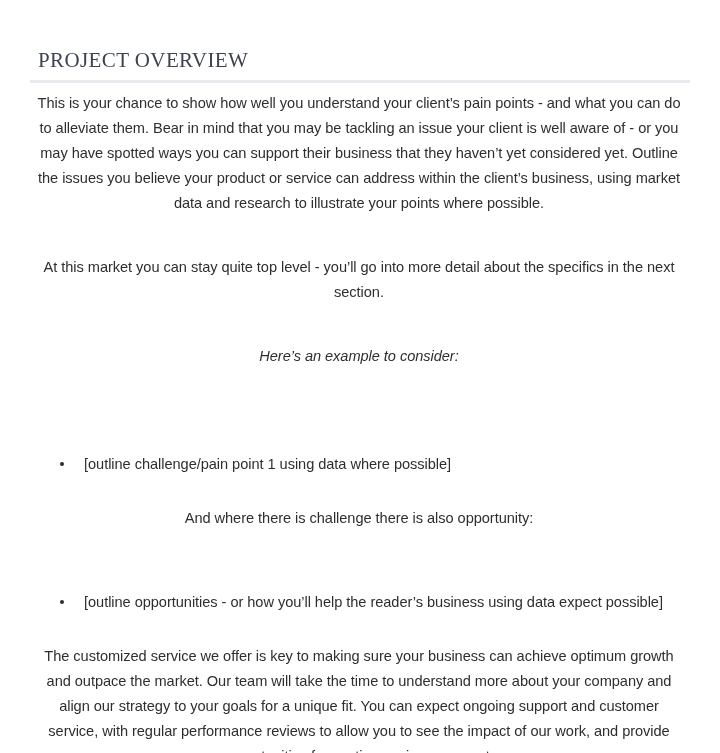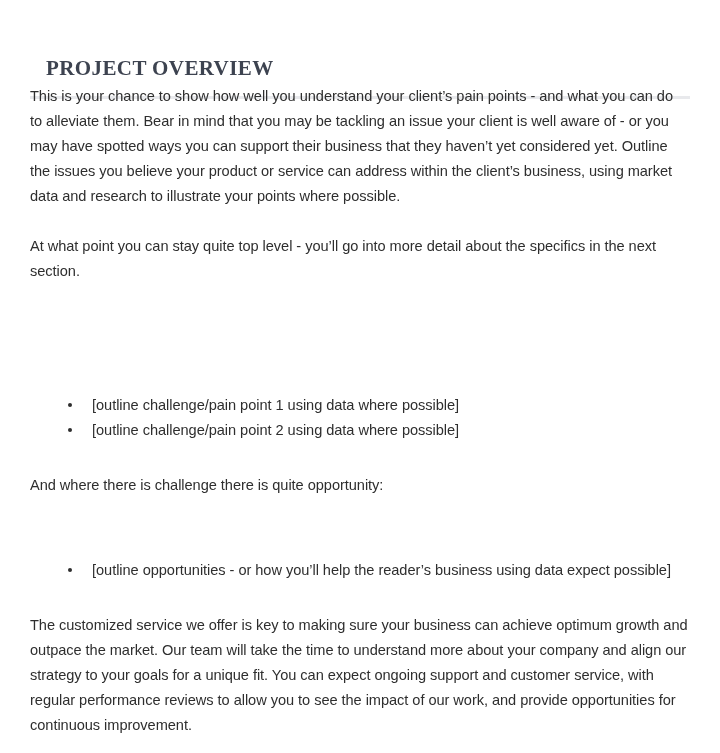--- a/index.html
+++ b/index.html
@@ -32,22 +32,22 @@
     top: 40px;
     width: 660px;
   }
 
   .section-heading-text {
     font-family: "Liberation Serif", "DejaVu Serif", serif;
     font-size: 21px;
     line-height: 24px;
     letter-spacing: 0.4px;
     color: #3d4350;
-    font-weight: 700;
-    margin: 16px;
+    font-weight: 400;
+    margin: 8px;
     white-space: nowrap;
   }
 
   .heading-rule {
     margin-top: 5px;
     width: 660px;
     height: 3px;
     background: #e8e9ec;
   }
 
@@ -56,38 +56,38 @@
     position: absolute;
     left: 30px;
     top: 84px;
     width: 658px;
   }
 
   .para {
     font-size: 14.6px;
     line-height: 25px;
     color: #2e2e2e;
-    margin: 0;
-    text-align: left;
+    margin: 7px;
+    text-align: center;
     letter-spacing: -0.05px;
   }
 
   .para.italic {
     font-style: italic;
   }
 
   .gap-lg   { height: 25px; }
   .gap-md   { height: 22px; }
   .gap-bul  { height: 18px; }
   .gap-xl   { height: 48px; }
 
   
   .bullet-list {
     list-style: none;
-    margin: 12px;
+    margin: 4px;
     padding: 0;
   }
 
   .bullet-item {
     position: relative;
     padding-left: 50px;
     font-size: 14.6px;
     line-height: 25px;
     color: #2e2e2e;
     letter-spacing: -0.05px;
@@ -113,47 +113,44 @@
     <h1 class="section-heading-text">PROJECT OVERVIEW</h1>
     <div class="heading-rule"></div>
   </div>
 
   <div class="content">
 
     <p class="para">This is your chance to show how well you understand your client’s pain points - and what you can do to alleviate them. Bear in mind that you may be tackling an issue your client is well aware of - or you may have spotted ways you can support their business that they haven’t yet considered yet. Outline the issues you believe your product or service can address within the client’s business, using market data and research to illustrate your points where possible.</p>
 
     <div class="gap-lg"></div>
 
-    <p class="para">At what point you can stay quite top level - you’ll go into more detail about the specifics in the next section.</p>
+    <p class="para">At this market you can stay quite top level - you’ll go into more detail about the specifics in the next section.</p>
 
     <div class="gap-lg"></div>
 
+    <p class="para italic">Here’s an example to consider:</p>
 
     <div class="gap-lg"></div>
 
 
     <div class="gap-lg"></div>
 
 
     <div class="gap-md"></div>
 
     <ul class="bullet-list">
       <li class="bullet-item">
         <span class="bullet-marker"></span>
         <span>[outline challenge/pain point 1 using data where possible]</span>
       </li>
-      <li class="bullet-item">
-        <span class="bullet-marker"></span>
-        <span>[outline challenge/pain point 2 using data where possible]</span>
-      </li>
     </ul>
 
     <div class="gap-bul"></div>
 
-    <p class="para">And where there is challenge there is quite opportunity:</p>
+    <p class="para">And where there is challenge there is also opportunity:</p>
 
     <div class="gap-xl"></div>
 
     <ul class="bullet-list">
       <li class="bullet-item">
         <span class="bullet-marker"></span>
         <span>[outline opportunities - or how you’ll help the reader’s business using data expect possible]</span>
       </li>
     </ul>
 

